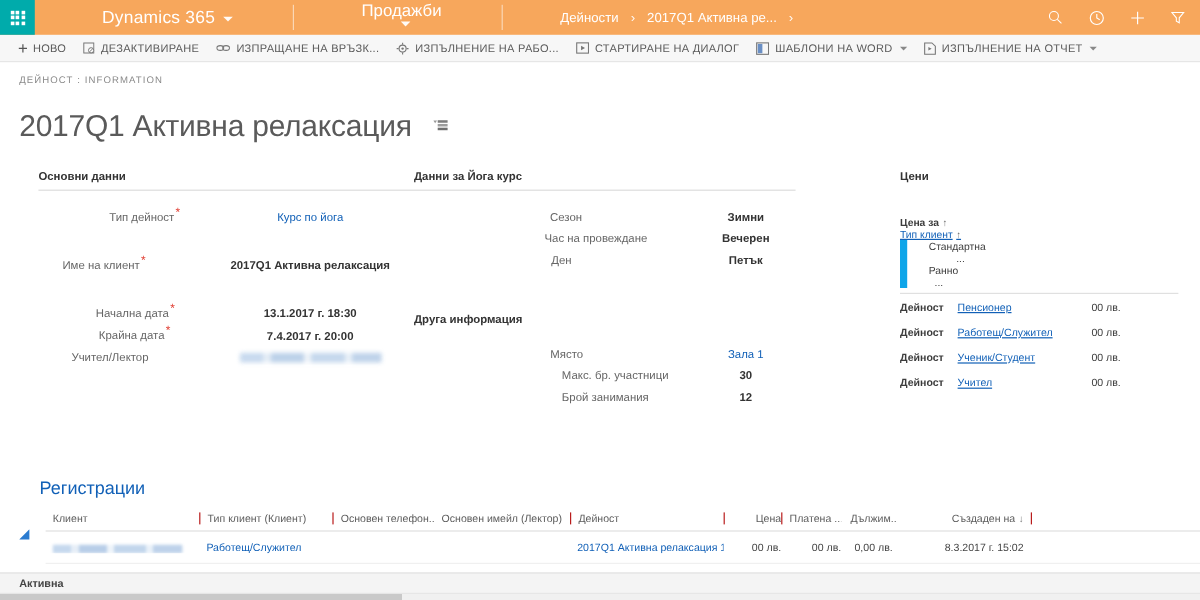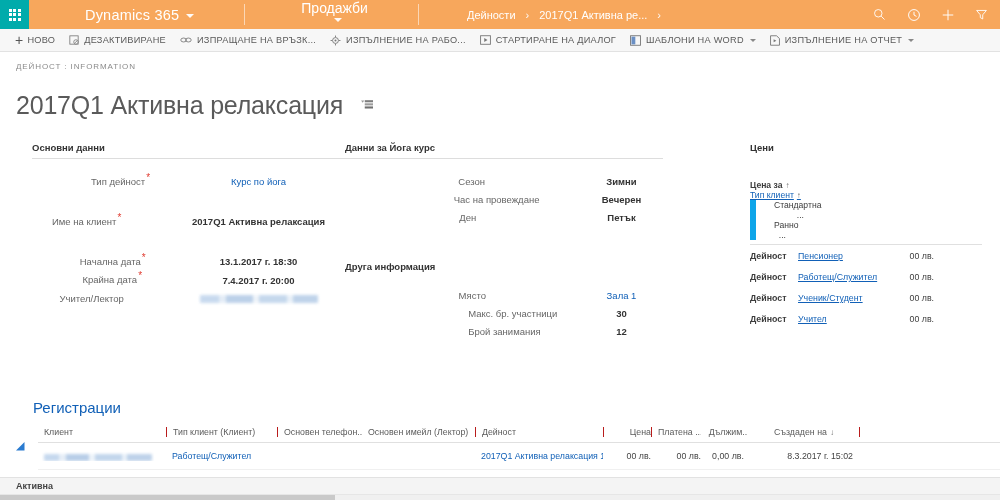--- a/index.html
+++ b/index.html
@@ -461,21 +461,21 @@
 
       <div class="rg-head">
         <div class="c-client">Клиент</div>
         <div class="c-ctype sep" style="color:#5B5B5B">Тип клиент (Клиент)</div>
         <div class="c-phone sep">Основен телефон..</div>
         <div class="c-email">Основен имейл (Лектор)</div>
         <div class="c-act sep" style="color:#5B5B5B">Дейност</div>
         <div class="c-price sep">Цена</div>
         <div class="c-paid sep">Платена ...</div>
         <div class="c-due">Дължим..</div>
-        <div class="c-created" style="text-align:center">
+        <div class="c-created" style="text-align:right">
           <span>Създаден на</span><span class="sort-arrow">↓</span>
         </div>
         <div class="c-tail sep"></div>
       </div>
 
       <div class="rg-row">
         <div class="c-client"><span class="redact-name"></span></div>
         <div class="c-ctype">Работещ/Служител</div>
         <div class="c-phone"></div>
         <div class="c-email"></div>

